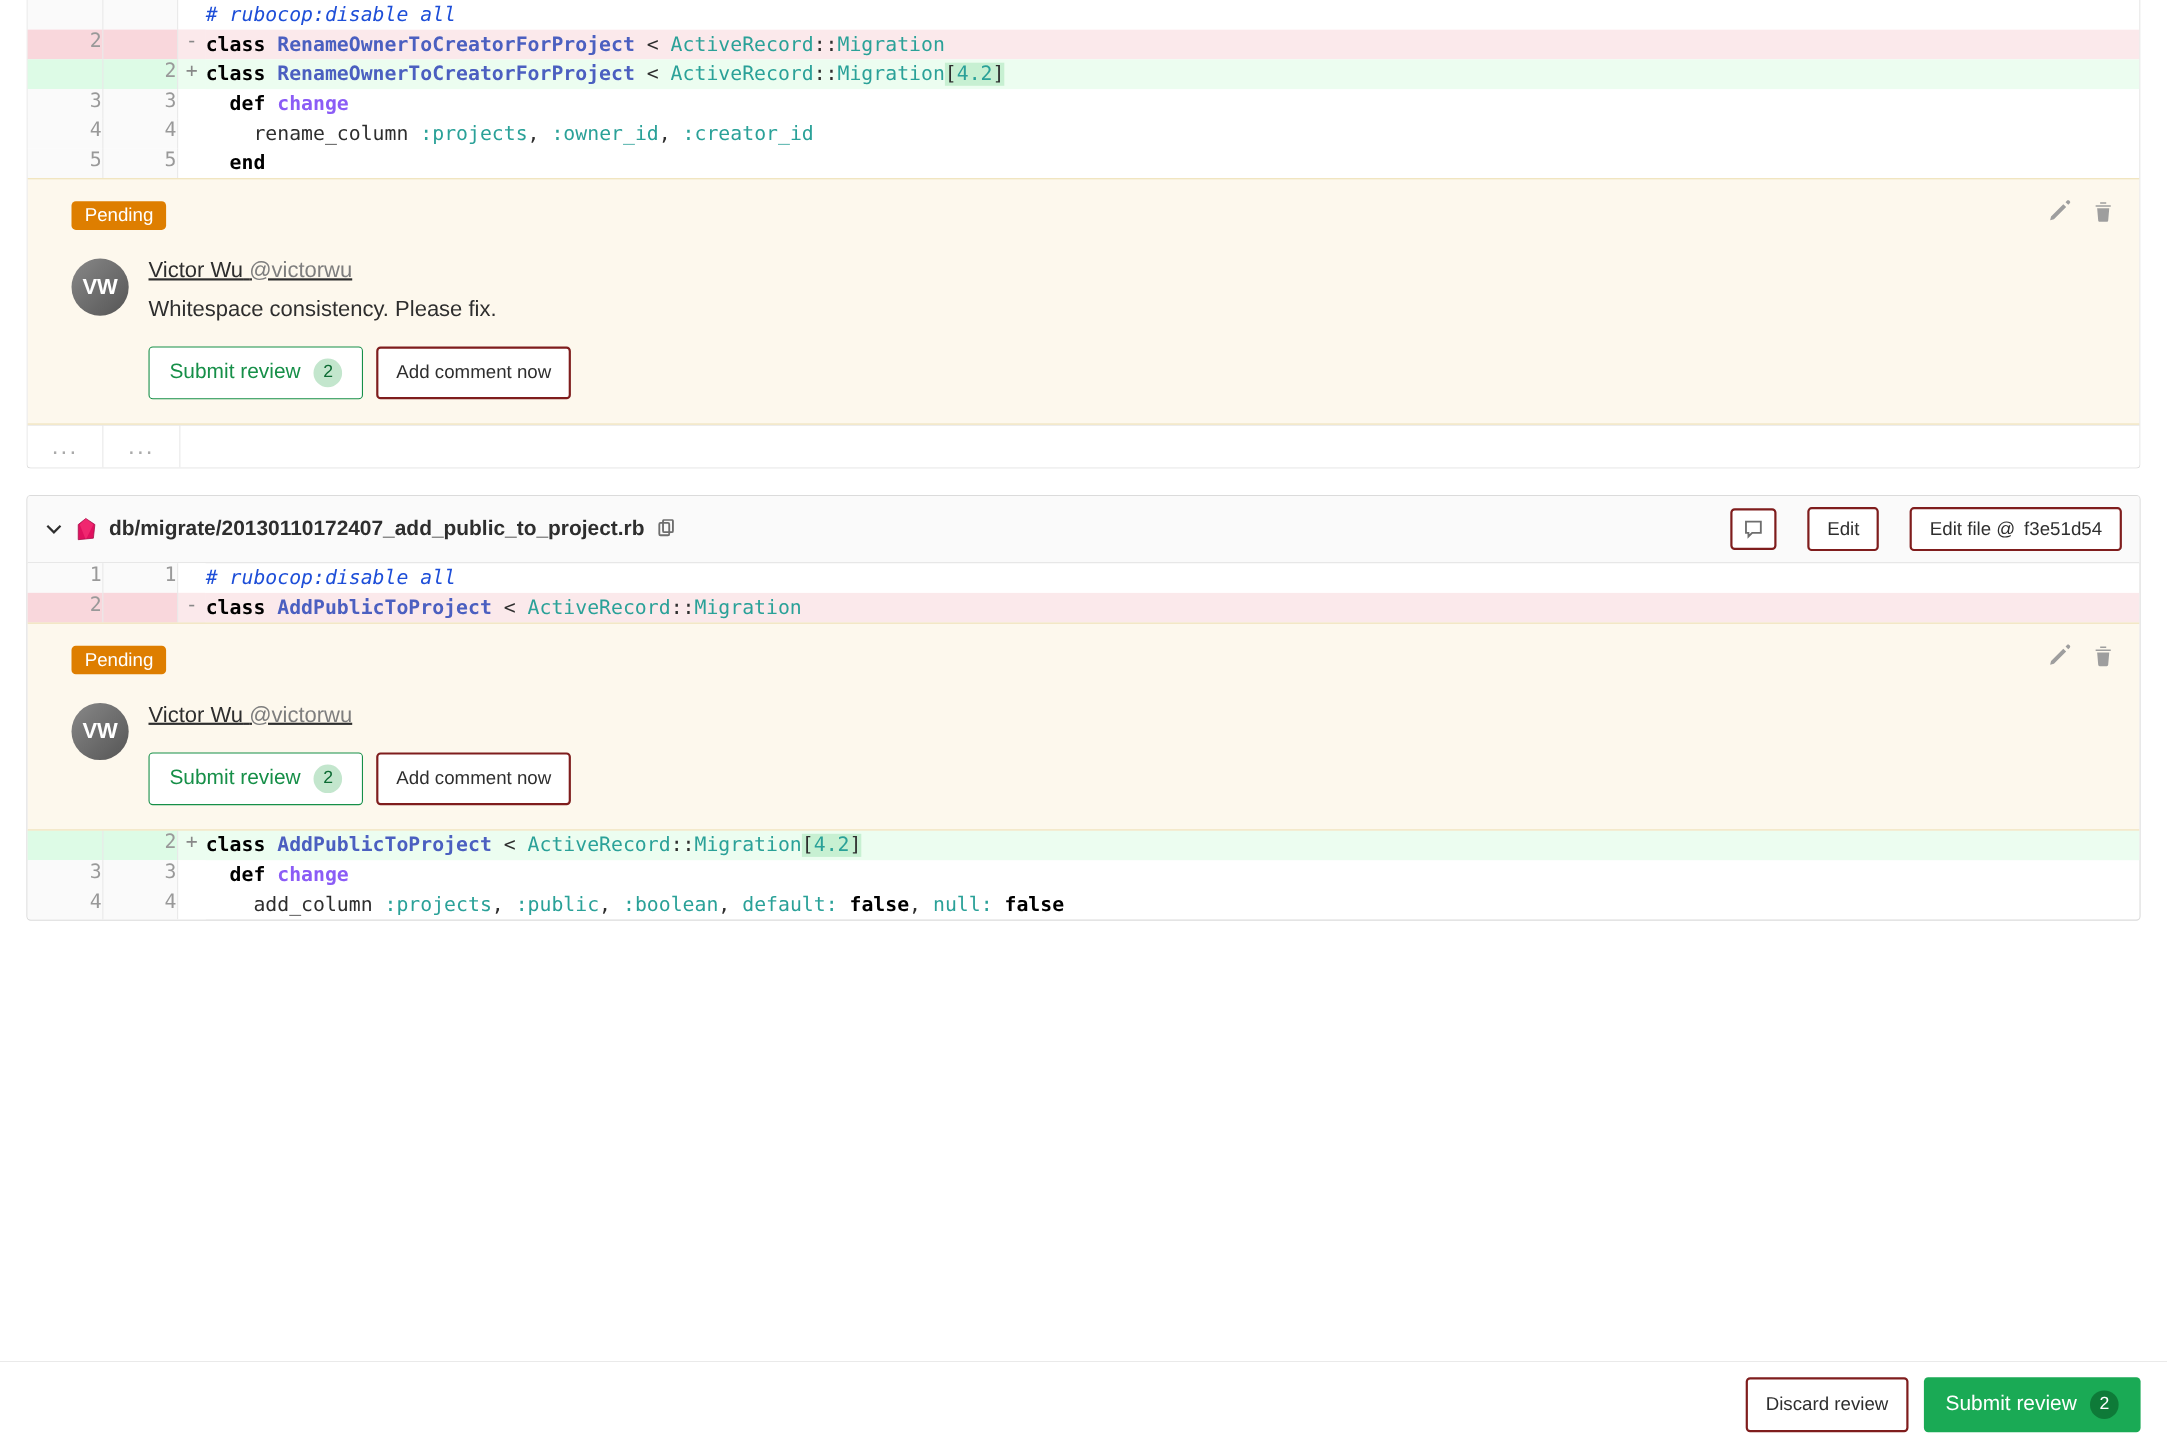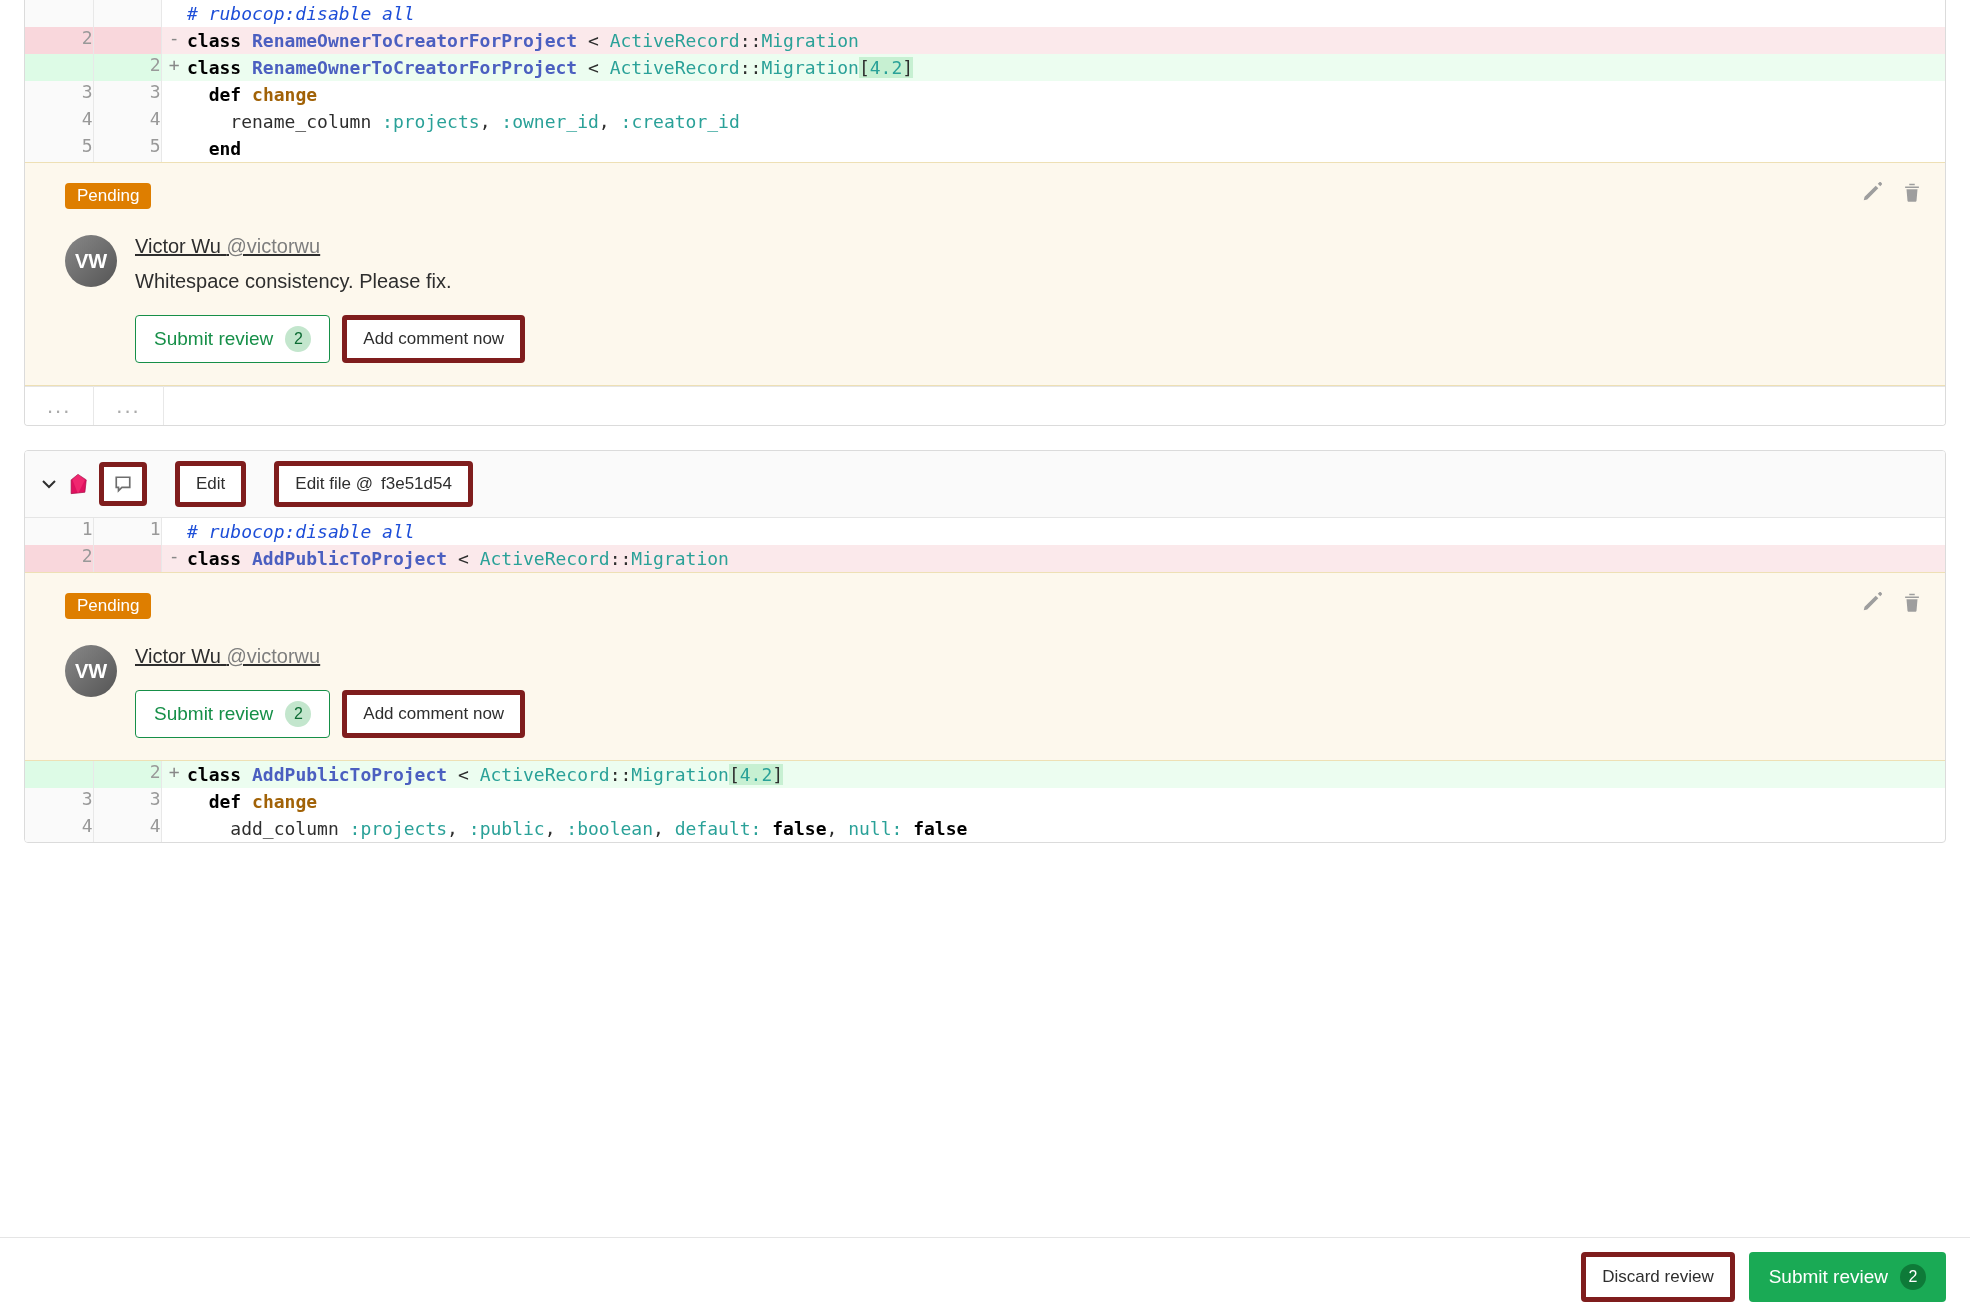--- a/index.html
+++ b/index.html
@@ -19,21 +19,21 @@
     display: flex;
     align-items: center;
     padding: 10px 16px;
     background: #fafafa;
     border-bottom: 1px solid #e5e5e5;
     gap: 10px;
   }
   .file-hdr-title { font-weight: 700; font-size: 19px; color: #2e2e2e; flex: 1; display:flex; align-items:center; gap:10px;}
   .file-hdr-actions { display:flex; gap:28px; align-items:center; }
   .btn {
-    background:#fff; border:5px solid #7f1d1d; border-radius:4px;
+    background:#fff; border:2px solid #7f1d1d; border-radius:4px;
     padding:8px 16px; font-size:17px; color:#2e2e2e; cursor:pointer;
     display:inline-flex; align-items:center; gap:8px;
   }
   .btn-icon { padding:8px 10px; }
   .diff-table { width:100%; border-collapse: collapse; }
   .diff-table td { padding:0; }
   .ln-old, .ln-new {
     width:68px; text-align:right; padding:2px 14px 2px 4px;
     color:#999; font-family: Menlo, Consolas, monospace; font-size:18px;
     border-right:1px solid #e8e8e8; user-select:none; vertical-align:top;
@@ -53,21 +53,21 @@
   .line-del .gutter { background:#fbe9eb; }
   .line-add { background:#ecfdf0; }
   .line-add .ln-old, .line-add .ln-new { background:#ddfbe6; }
   .line-add .gutter { background:#ecfdf0; }
   .line-ctx .gutter, .line-cmt .gutter { background:#fff; }
   .tk-kw { color:#000; font-weight:700; }
   .tk-cls { color:#4b5fc0; font-weight:700; }
   .tk-ns { color:#2aa198; }
   .tk-num { color:#2aa198; }
   .tk-sym { color:#2aa198; }
-  .tk-defname { color:#a16207; font-weight:700; }
+  .tk-defname { color:#8b5cf6; font-weight:700; }
   .tk-com { color:#1d4ed8; font-style:italic; }
   .hl-add { background:#c7f0d2; }
   .expand-row td {
     background:#fff; border-top:1px solid #e5e5e5; padding:6px 0;
     text-align:left;
   }
   .expand-dots { color:#aaa; font-size:22px; letter-spacing:2px; padding:0 22px; cursor:pointer;}
   .comment-block {
     background:#fdf8ed; border-top:1px solid #eee0b5; border-bottom:1px solid #eee0b5;
     padding:20px 28px 22px 40px; position:relative;
@@ -237,20 +237,28 @@
     <span style="color:#2e2e2e">
         <svg width="16" height="16" viewBox="0 0 16 16">
           <use href="#i-chevron"></use>
         </svg>
       </span>
     <span>
         <svg width="22" height="22" viewBox="0 0 16 16">
           <use href="#i-ruby"></use>
         </svg>
       </span>
+    <span class="file-hdr-title">
+      <span>db/migrate/20130110172407_add_public_to_project.rb</span>
+      <span style="color:#6e6e6e">
+          <svg width="18" height="18" viewBox="0 0 16 16">
+            <use href="#i-copy"></use>
+          </svg>
+        </span>
+    </span>
     <div class="file-hdr-actions">
       <button class="btn btn-icon">
           <span style="color:#6e6e6e">
             <svg width="18" height="18" viewBox="0 0 16 16">
               <use href="#i-comment"></use>
             </svg>
           </span>
         </button>
       <button class="btn">Edit</button>
       <button class="btn">

